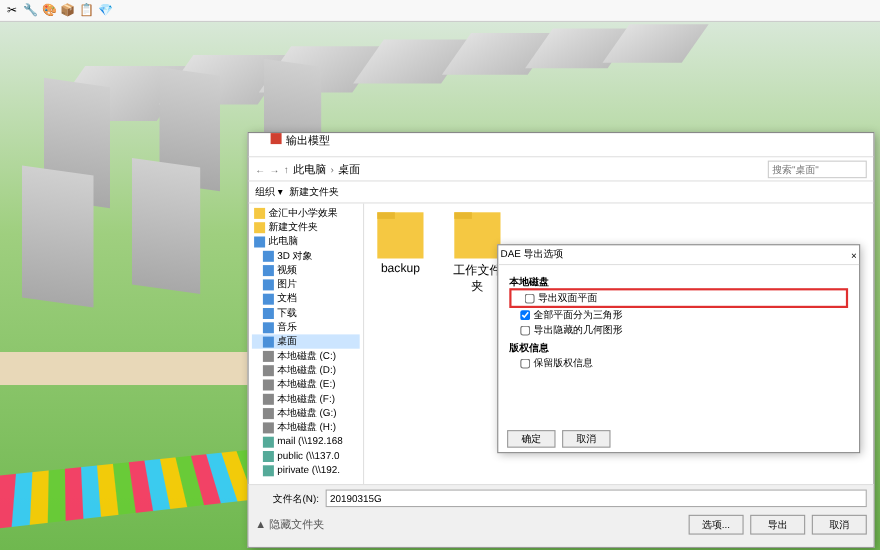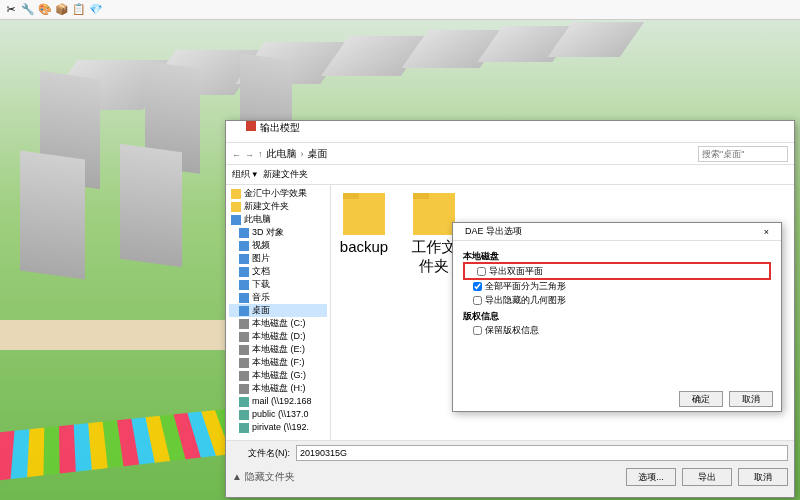--- a/index.html
+++ b/index.html
@@ -30,39 +30,39 @@
 .tree .ti.sel { background: #cce5ff; }
 .tree .ic { width: 10px; height: 10px; display: inline-block; }
 .tree .ic-folder { background: #f5c842; }
 .tree .ic-pc { background: #4a90d9; }
 .tree .ic-drive { background: #888; }
 .tree .ic-net { background: #5a9; }
 .files { flex: 1; padding: 8px; display: flex; gap: 20px; align-items: flex-start; }
 .fitem { width: 50px; text-align: center; cursor: pointer; }
 .fitem .ficon { width: 42px; height: 42px; background: #f5c842; margin: 0 auto 3px; position: relative; }
 .fitem .ficon::before { content: ""; position: absolute; top: 0; left: 0; width: 16px; height: 6px; background: #e8b830; }
-.fitem .flabel { font-size: 15px; word-break: break-all; }
+.fitem .flabel { font-size: 11px; word-break: break-all; }
 .dlg-footer { border-top: 1px solid #e0e0e0; padding: 4px 6px; background: #f0f0f0; }
 .dlg-footer .row { display: flex; align-items: center; gap: 6px; margin-bottom: 7px; font-size: 9px; }
 .dlg-footer .row label { width: 58px; text-align: right; }
 .dlg-footer .row input, .dlg-footer .row select { flex: 1; border: 1px solid #aaa; height: 16px; font-size: 9px; padding: 0 3px; background: #fff; }
 .dlg-footer .btns { display: flex; justify-content: flex-end; gap: 6px; }
 .dlg-footer .btns button { width: 50px; height: 18px; font-size: 9px; border: 1px solid #999; background: #efefef; cursor: pointer; }
 .dlg-footer .hidefolder { font-size: 10px; color: #555; }
 
 
 .subdlg { position: absolute; top: 222px; left: 452px; width: 330px; height: 190px; background: #fff; border: 1px solid #888; box-shadow: 2px 2px 8px rgba(0,0,0,0.3); font-size: 9px; display: flex; flex-direction: column; }
-.subdlg-title { height: 18px; display: flex; align-items: center; justify-content: space-between; padding: 0 12px; border-bottom: 1px solid #e0e0e0; gap: 13px; }
+.subdlg-title { height: 18px; display: flex; align-items: center; justify-content: space-between; padding: 0 2px; border-bottom: 1px solid #e0e0e0; gap: 13px; }
 .subdlg-body { flex: 1; padding: 6px 10px; line-height: 14px; }
 .subdlg-body .grp { font-weight: bold; margin-top: 2px; }
 .subdlg-body .opt { padding-left: 10px; display: flex; align-items: center; gap: 3px; }
 .subdlg-body .opt.dim { color: #aaa; }
 .subdlg-body input[type=checkbox] { width: 9px; height: 9px; }
 .highlight { border: 2px solid #e03030; padding: 0 2px; margin: -1px 0; }
-.subdlg-foot { display: flex; justify-content: flex-end; gap: 6px; padding: 4px 8px; }
+.subdlg-foot { display: flex; gap: 6px; padding: 4px 8px; }
 .subdlg-foot button { width: 44px; height: 16px; font-size: 9px; border: 1px solid #999; background: #efefef; cursor: pointer; }
 
 .arrow { color: #666; font-size: 9px; }
 </style>
 </head>
 <body>
 
 <div class="toolbar">
   <span class="ticon">✂</span>
   <span class="ticon">🔧</span>

